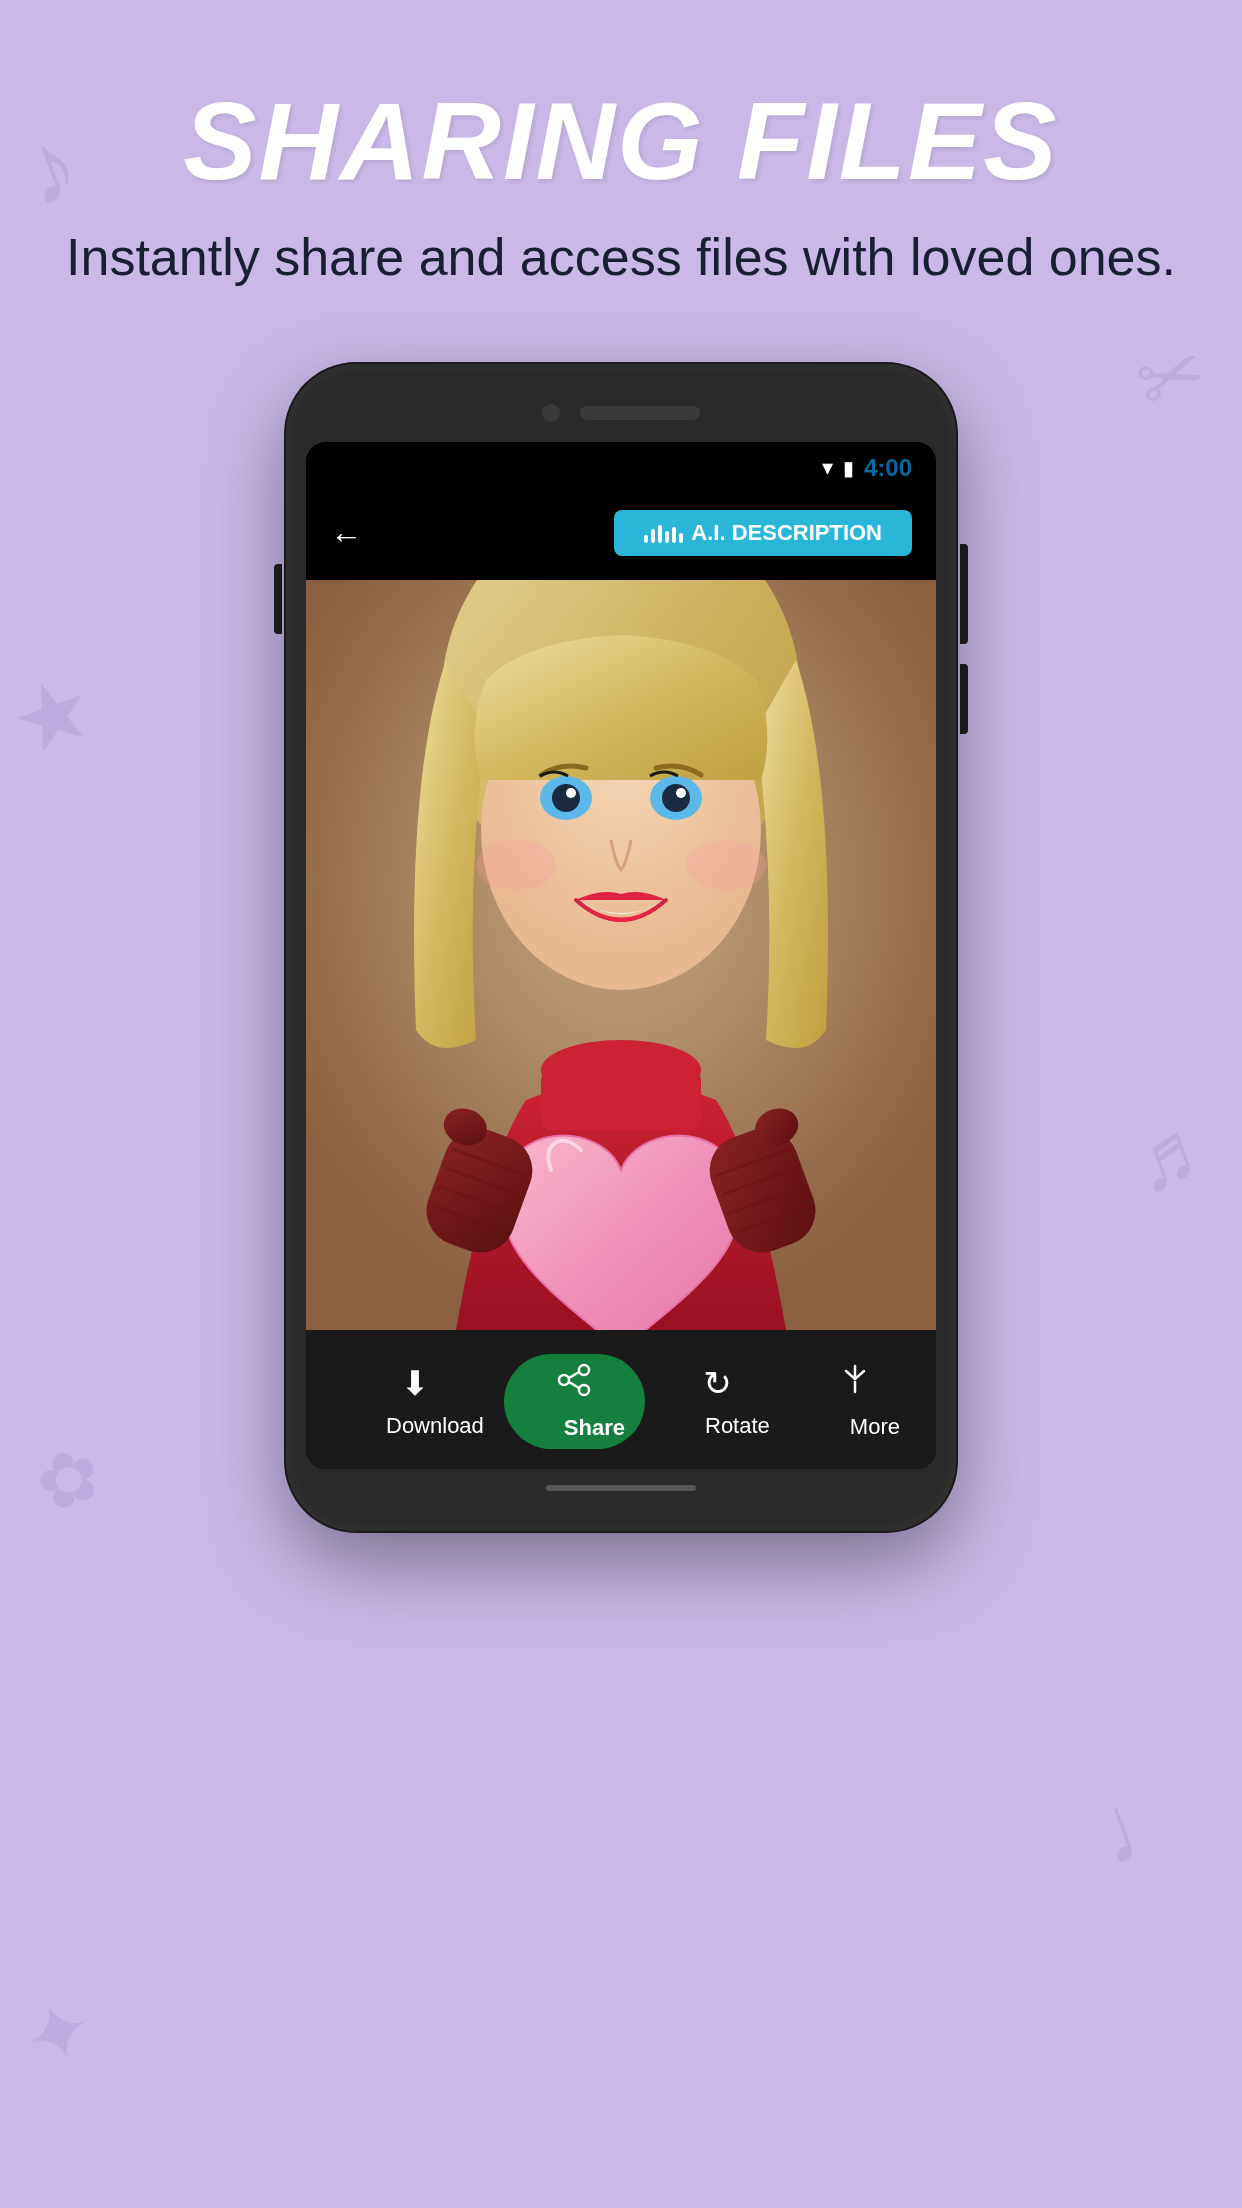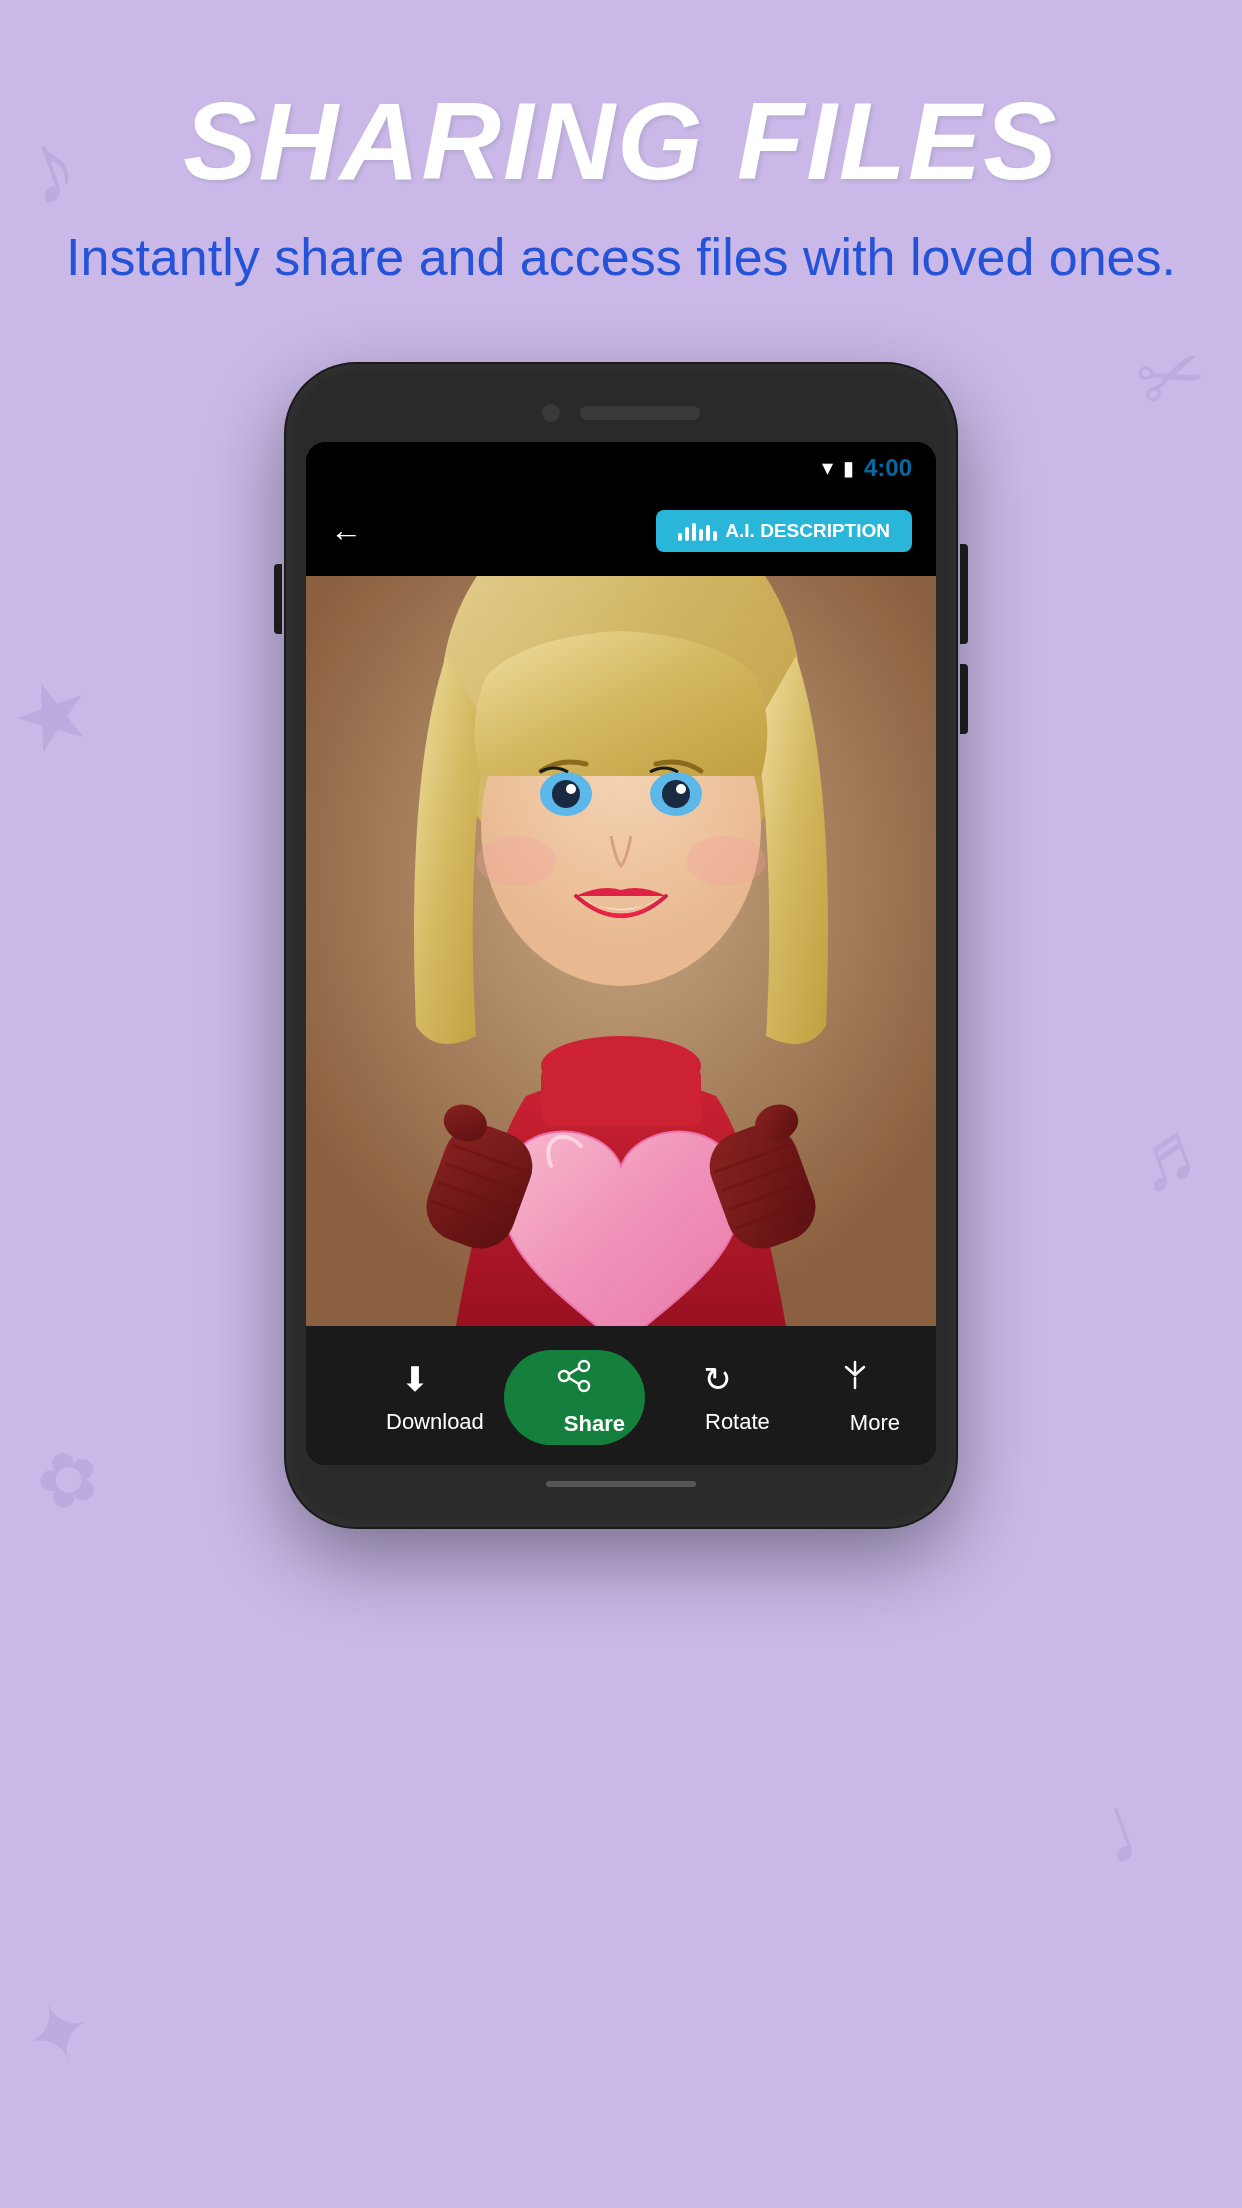--- a/index.html
+++ b/index.html
@@ -40,21 +40,21 @@
       font-weight: 900;
       color: white;
       letter-spacing: 2px;
       line-height: 1.1;
       font-style: italic;
       text-shadow: 2px 2px 4px rgba(0,0,0,0.1);
     }
 
     .subtitle {
       font-size: 52px;
-      color: #1d4ed8;
+      color: #0f172a;
       margin-top: 20px;
       line-height: 1.4;
       font-weight: 400;
       opacity: 0.95;
       text-align: center;
     }
 
     .phone-wrapper {
       display: flex;
       justify-content: center;
@@ -143,23 +143,23 @@
 
     .back-btn {
       color: white;
       font-size: 32px;
       cursor: pointer;
     }
 
     .ai-btn {
       background: #29b6d8;
       color: white;
-      padding: 10px 22px;
+      padding: 10px 30px;
       border-radius: 8px;
-      font-size: 19px;
+      font-size: 22px;
       font-weight: 600;
       display: flex;
       align-items: center;
       gap: 8px;
       cursor: pointer;
     }
 
     .ai-bars {
       display: flex;
       align-items: flex-end;

